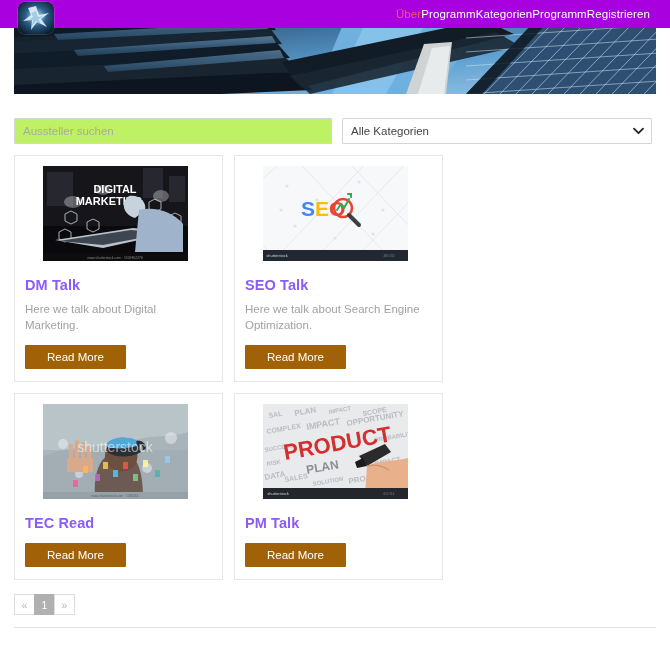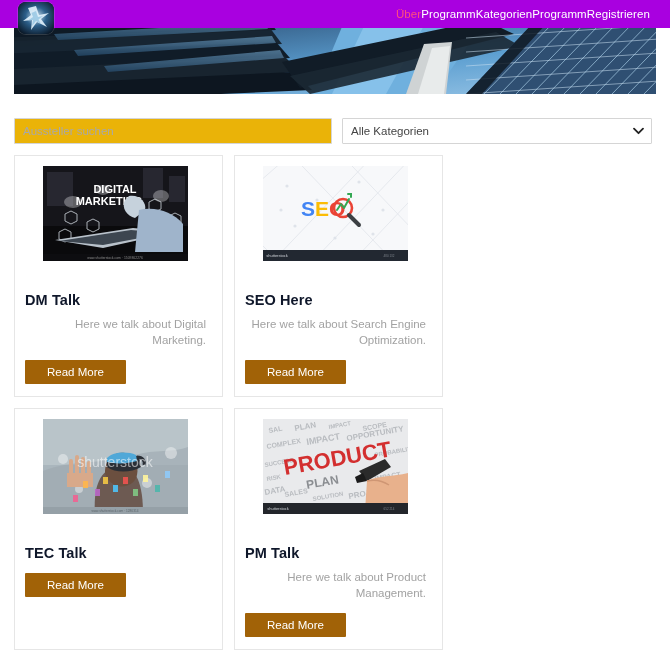--- a/index.html
+++ b/index.html
@@ -64,21 +64,21 @@
   
   .filters {
     display: flex;
     gap: 10px;
     padding: 24px 14px 0 14px;
   }
   .search-box {
     width: 318px;
     height: 26px;
     border: 1px solid #d5d5d5;
-    background: #eab308;
+    background: #bef264;
     font-family: "Liberation Sans", sans-serif;
     font-size: 11.5px;
     color: #555;
     padding: 0 8px;
     border-radius: 1px;
     outline: none;
   }
   .search-box::placeholder { color: #a8a8a8; }
   .select-wrap {
     position: relative;
@@ -125,32 +125,31 @@
   }
   .card-media {
     width: 145px;
     height: 95px;
     margin: 0 auto;
     overflow: hidden;
     background: #111;
   }
   .card-media svg { display: block; width: 100%; height: 100%; }
   .card-title {
-    margin: 31px 0 0 0;
+    margin: 16px 0 0 0;
     font-size: 14.5px;
     font-weight: bold;
-    color: #0f172a;
+    color: #8b5cf6;
     letter-spacing: .1px;
   }
   .card-desc {
     margin: 8px 0 0 0;
     font-size: 11.5px;
     line-height: 16px;
     color: #a2a2a2;
-    text-align: right;
   }
   .read-more {
     margin-top: 12px;
     align-self: flex-start;
     background: #a16207;
     color: #ffffff;
     border: none;
     font-family: "Liberation Sans", sans-serif;
     font-size: 11.5px;
     padding: 6px 22px;
@@ -372,21 +371,21 @@
         <text x="66" y="50" fill="#ea4335" font-family="Liberation Sans, sans-serif" font-size="21" font-weight="bold">O</text>
         <circle cx="80" cy="42" r="9" fill="none" stroke="#ea4335" stroke-width="2.6"></circle>
         <path d="M86 49 L96 59" stroke="#3c4043" stroke-width="4" stroke-linecap="round"></path>
         <path d="M74 44 l4-6 3 4 5-9" fill="none" stroke="#34a853" stroke-width="2" stroke-linecap="round" stroke-linejoin="round"></path>
         <path d="M85 28 l3 0 0 3" fill="none" stroke="#34a853" stroke-width="2" stroke-linecap="round"></path>
         <rect x="0" y="84" width="145" height="11" fill="#222831"></rect>
         <text x="14" y="91" fill="#cfd3d8" font-family="Liberation Sans, sans-serif" font-size="4" text-anchor="middle">shutterstock</text>
         <text x="126" y="91" fill="#7d838b" font-family="Liberation Sans, sans-serif" font-size="3" text-anchor="middle">480 132</text>
       </svg>
     </div>
-    <div class="card-title">SEO Here</div>
+    <div class="card-title">SEO Talk</div>
     <div class="card-desc">Here we talk about Search Engine Optimization.</div>
     <button class="read-more">Read More</button>
   </div>
 
   <div class="card tall">
     <div class="card-media">
       <svg viewBox="0 0 145 95" preserveAspectRatio="none">
         <rect width="145" height="95" fill="#aab6bd"></rect>
         <rect width="145" height="46" fill="#b9c4c9"></rect>
         <path d="M0 52 C30 40 60 46 92 36 C112 30 130 34 145 28 L145 95 L0 95 Z" fill="#9aa6ad" opacity=".55"></path>
@@ -422,21 +421,21 @@
           <rect x="112" y="66" width="5" height="7" fill="#4db6ac"></rect>
             <rect x="40" y="62" width="5" height="7" fill="#ffb74d"></rect>
           <rect x="122" y="52" width="5" height="7" fill="#90caf9"></rect>
             <rect x="30" y="76" width="5" height="7" fill="#f06292"></rect>
         </g>
         <text x="72" y="48" fill="#ffffff" font-family="Liberation Sans, sans-serif" font-size="14" opacity=".55" text-anchor="middle">shutterstock</text>
         <rect x="0" y="88" width="145" height="7" fill="#95a0a7"></rect>
         <text x="72" y="93" fill="#5d666c" font-family="Liberation Sans, sans-serif" font-size="3.2" text-anchor="middle">www.shutterstock.com · 1286314</text>
       </svg>
     </div>
-    <div class="card-title">TEC Talk</div>
+    <div class="card-title">TEC Read</div>
     <button class="read-more">Read More</button>
   </div>
 
   <div class="card tall">
     <div class="card-media">
       <svg viewBox="0 0 145 95" preserveAspectRatio="none">
         <rect width="145" height="95" fill="#e9eaec"></rect>
         <g fill="#b9bcc0" font-family="Liberation Sans, sans-serif" font-weight="bold">
           <text x="6" y="14" font-size="7" transform="rotate(-10 6 14)">SAL</text>
           <text x="32" y="12" font-size="8" transform="rotate(-10 32 12)">PLAN</text>
@@ -461,21 +460,20 @@
         <g fill="#e8b18c">
           <path d="M104 62 C116 56 130 58 145 54 L145 92 L102 92 Z"></path>
         </g>
         <path d="M104 62 C112 60 120 62 126 66" fill="none" stroke="#cf9674" stroke-width="1.5"></path>
         <rect x="0" y="84" width="145" height="11" fill="#23262b"></rect>
         <text x="15" y="91" fill="#cfd3d8" font-family="Liberation Sans, sans-serif" font-size="4" text-anchor="middle">shutterstock</text>
         <text x="126" y="91" fill="#7d838b" font-family="Liberation Sans, sans-serif" font-size="3" text-anchor="middle">652 214</text>
       </svg>
     </div>
     <div class="card-title">PM Talk</div>
-    <div class="card-desc">Here we talk about Product Management.</div>
     <button class="read-more">Read More</button>
   </div>
 </div>
 
 <div class="pager">
   <a class="page-item" href="#">«</a>
   <a class="page-item active" href="#">1</a>
   <a class="page-item" href="#">»</a>
 </div>
 

